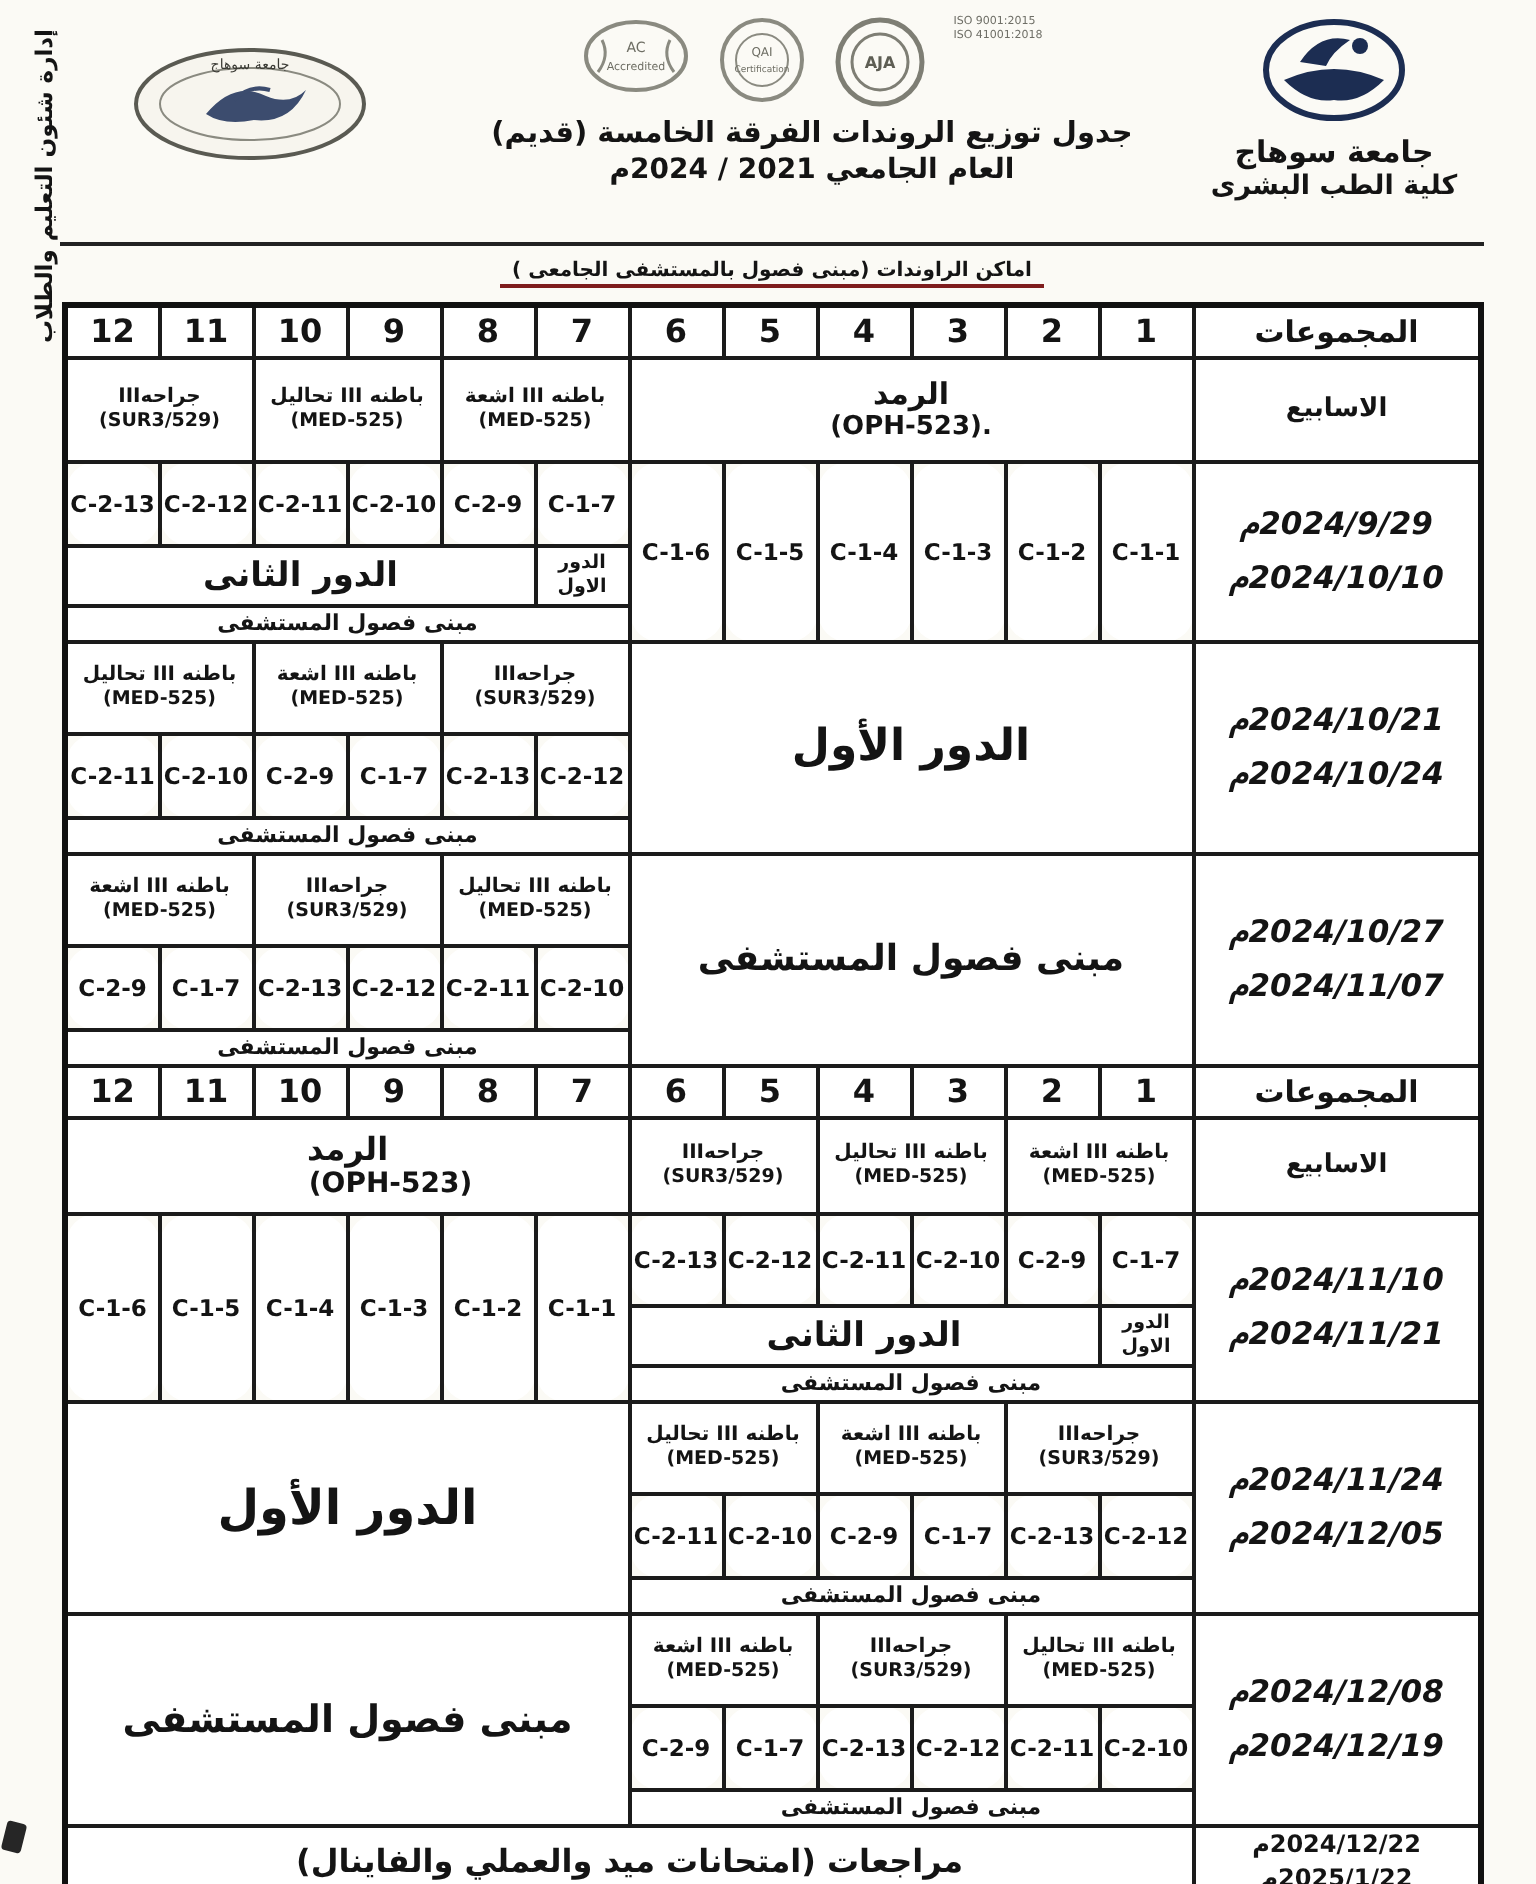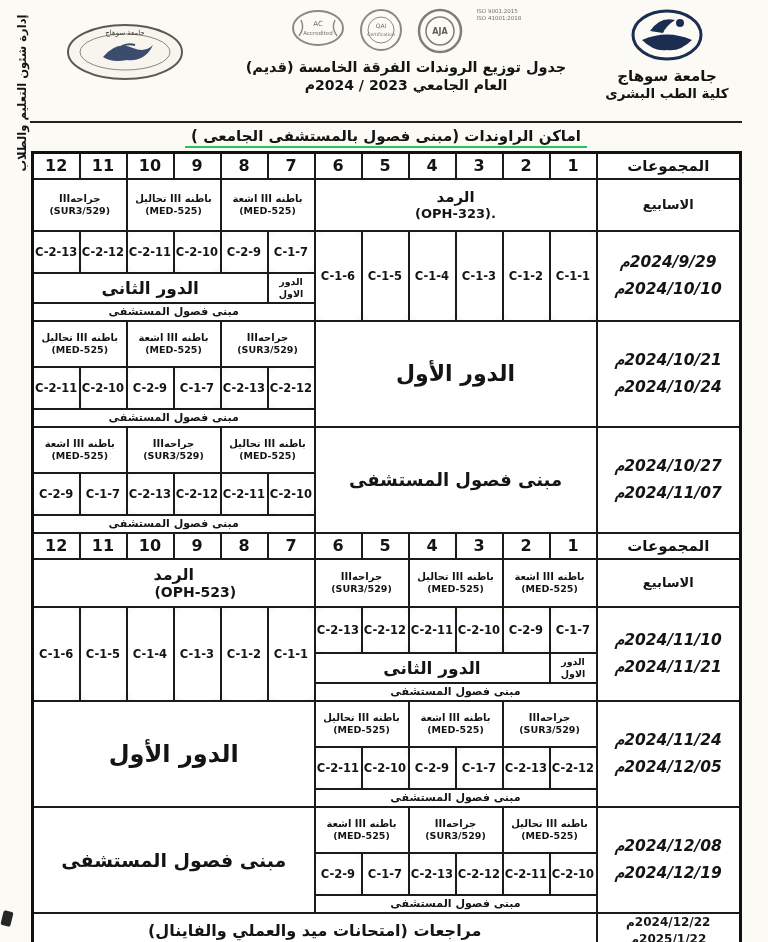--- a/index.html
+++ b/index.html
@@ -30,22 +30,22 @@
     position: absolute; left: -58px; top: 86px; width: 160px;
     transform: rotate(-90deg);
     font-size: 11.5px; font-weight: bold; text-align: center; direction: rtl;
     white-space: nowrap;
   }
   .aja-iso { font-size: 5.5px; color: #6e6e66; line-height: 1.3; text-align: left; }
 
   
   .subtitle-row { height: 28px; display: flex; align-items: center; justify-content: center; }
   .subtitle {
-    font-size: 15px; font-weight: bold; direction: rtl;
-    border-bottom: 2px solid #22c55e; padding: 0 6px 1px 6px;
+    font-size: 10px; font-weight: bold; direction: rtl;
+    border-bottom: 2px solid #7f1d1d; padding: 0 6px 1px 6px;
   }
 
   
   table.sched {
     border-collapse: collapse; table-layout: fixed;
     width: 708px; margin-left: 1px;
     border: 3px solid #111;
     font-weight: bold;
   }
   .sched td, .sched th {
@@ -120,21 +120,21 @@
           <circle cx="23" cy="23" r="21" fill="none" stroke="#7e7e74" stroke-width="2.5"></circle>
           <circle cx="23" cy="23" r="14" fill="none" stroke="#7e7e74" stroke-width="1.5"></circle>
           <text x="23" y="26" font-size="8" text-anchor="middle" fill="#5e5e54" font-weight="bold">AJA</text>
         </svg>
         <div class="aja-iso">
           <div>ISO 9001:2015</div>
           <div>ISO 41001:2018</div>
         </div>
       </div>
       <div class="title1">جدول توزيع الروندات  الفرقة الخامسة (قديم)</div>
-      <div class="title2">العام الجامعي 2023 / 2024م</div>
+      <div class="title2">العام الجامعي 2021 / 2024م</div>
     </div>
 
     <div class="h-right">
       <svg width="74" height="54" viewBox="0 0 74 54">
         <ellipse cx="37" cy="27" rx="34" ry="24" fill="none" stroke="#1c2d52" stroke-width="3"></ellipse>
         <path d="M12 32 Q37 21 62 32 Q50 44 37 42 Q24 44 12 32 Z" fill="#1c2d52"></path>
         <path d="M20 23 Q30 8 45 12 Q36 18 33 25 Z" fill="#1c2d52"></path>
         <circle cx="50" cy="15" r="4" fill="#1c2d52"></circle>
       </svg>
       <div class="univ">جامعة سوهاج</div>
@@ -190,21 +190,21 @@
       <td colspan="2" class="dept">
         <div class="dn">باطنه III تحاليل</div>
             <div class="dc">(MED-525)</div>
       </td>
       <td colspan="2" class="dept">
         <div class="dn">باطنه III اشعة</div>
             <div class="dc">(MED-525)</div>
       </td>
       <td colspan="6" class="oph1">
         <div class="dn-big">الرمد</div>
-            <div class="dc-big">(OPH-323).</div>
+            <div class="dc-big">(OPH-523).</div>
       </td>
       <td class="weeks">الاسابيع</td>
     </tr>
     <tr class="h42">
       <td class="room">C-2-13</td>
       <td class="room">C-2-12</td>
       <td class="room">C-2-11</td>
       <td class="room">C-2-10</td>
       <td class="room">C-2-9</td>
       <td class="room">C-1-7</td>

